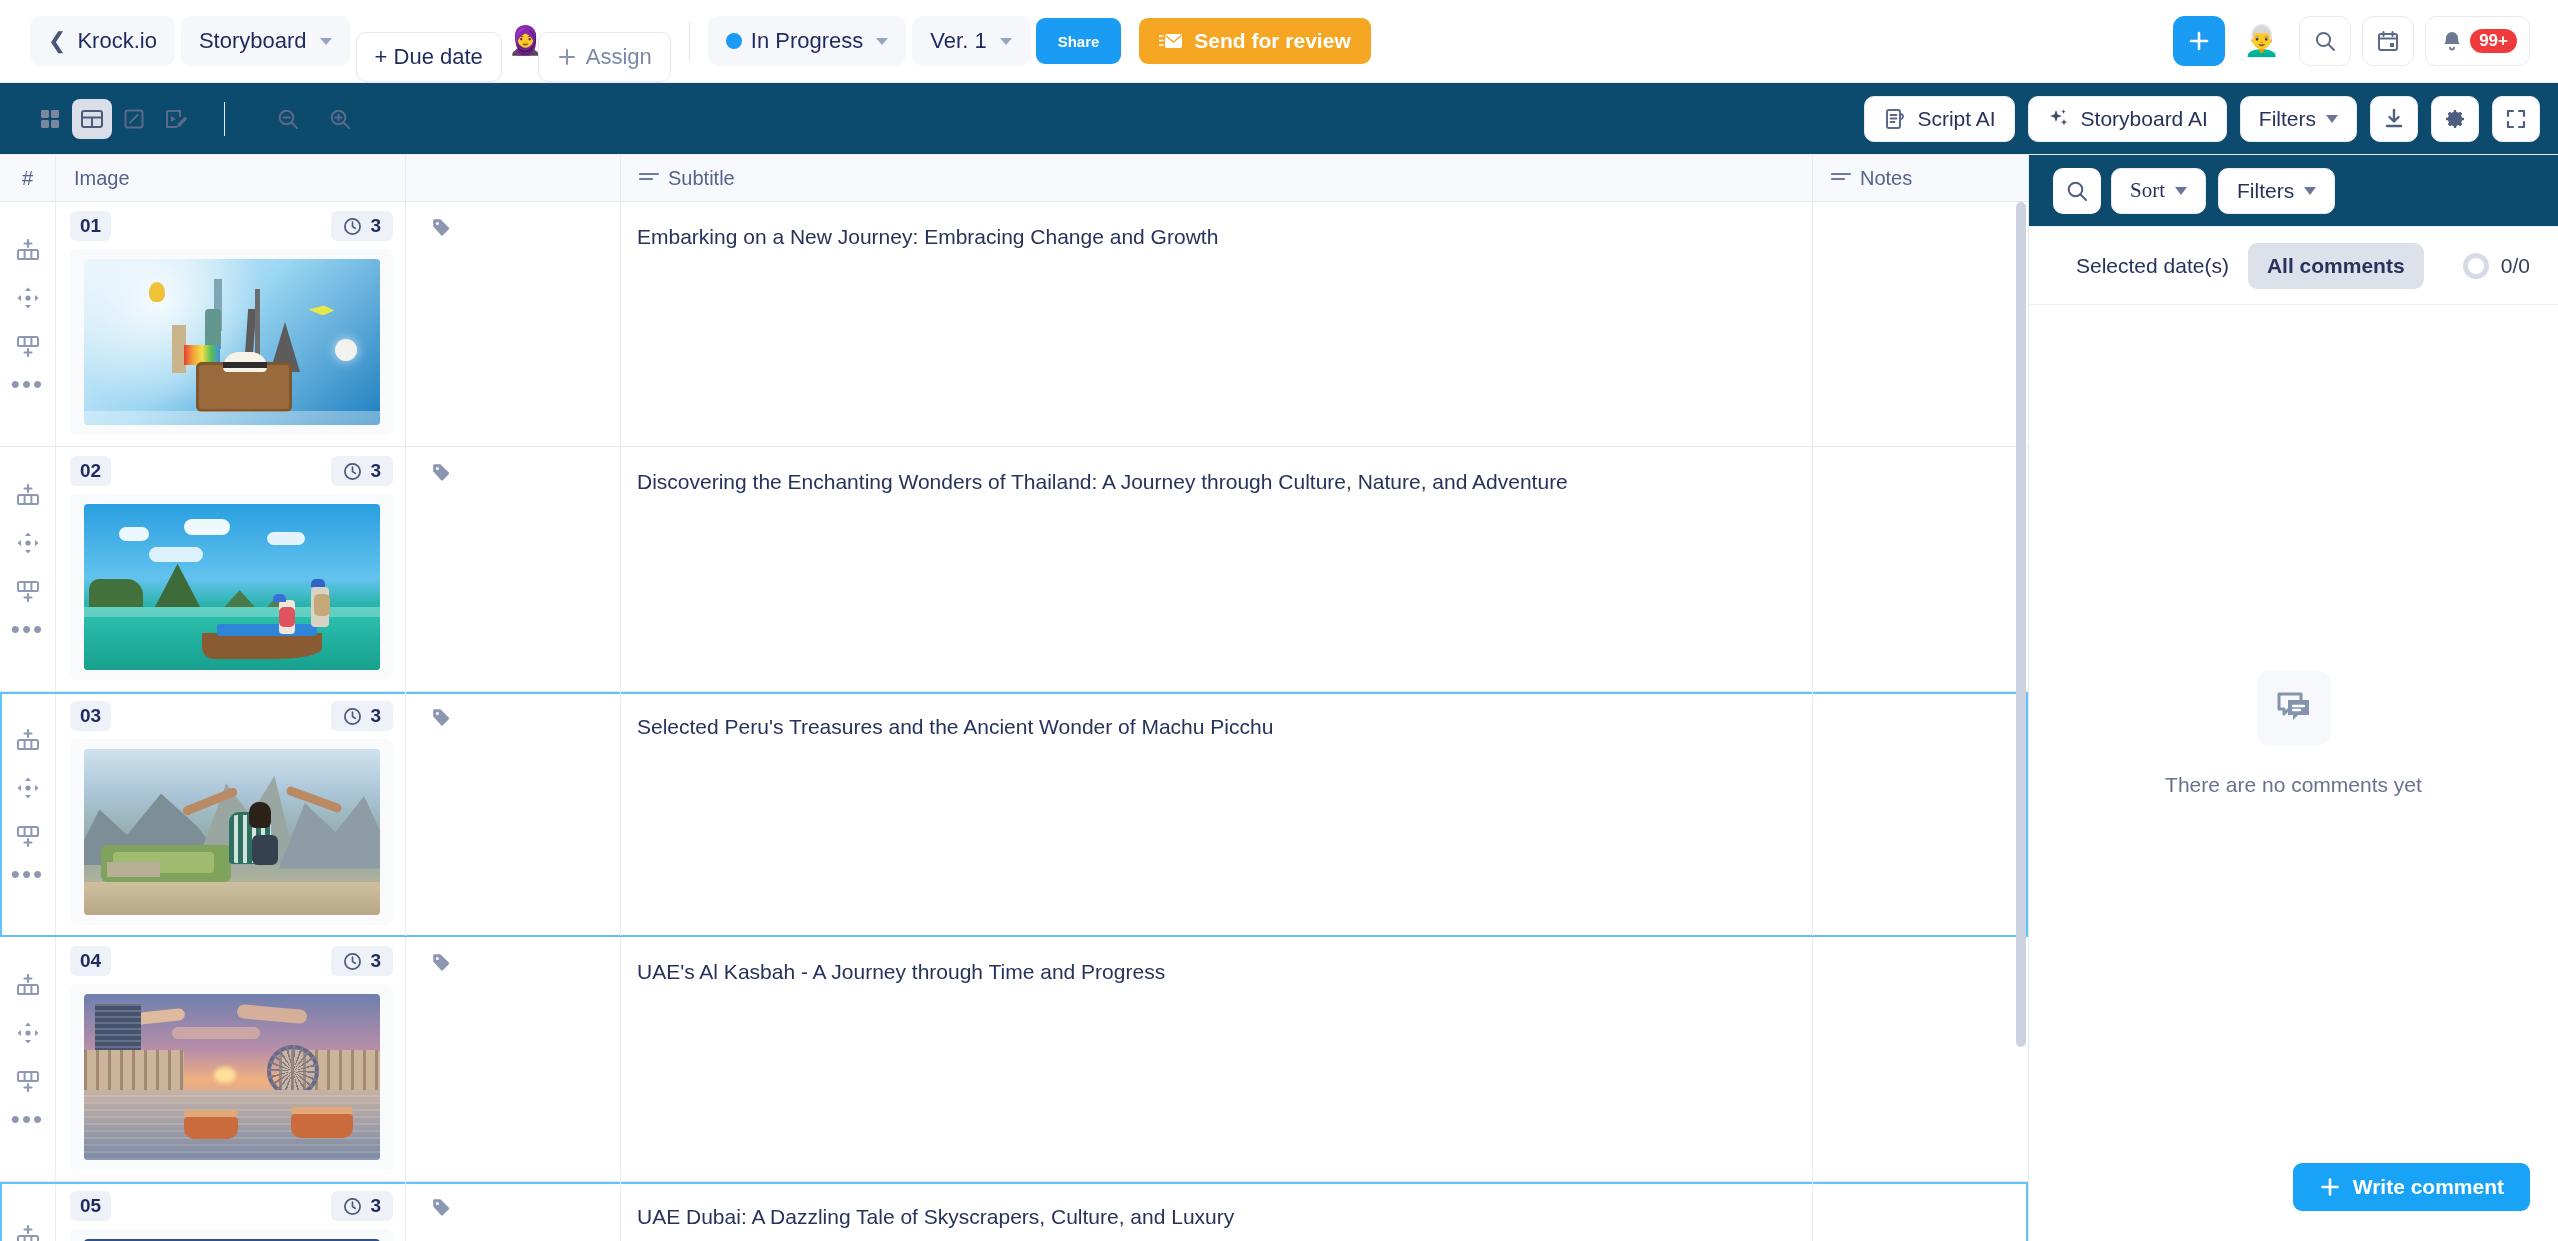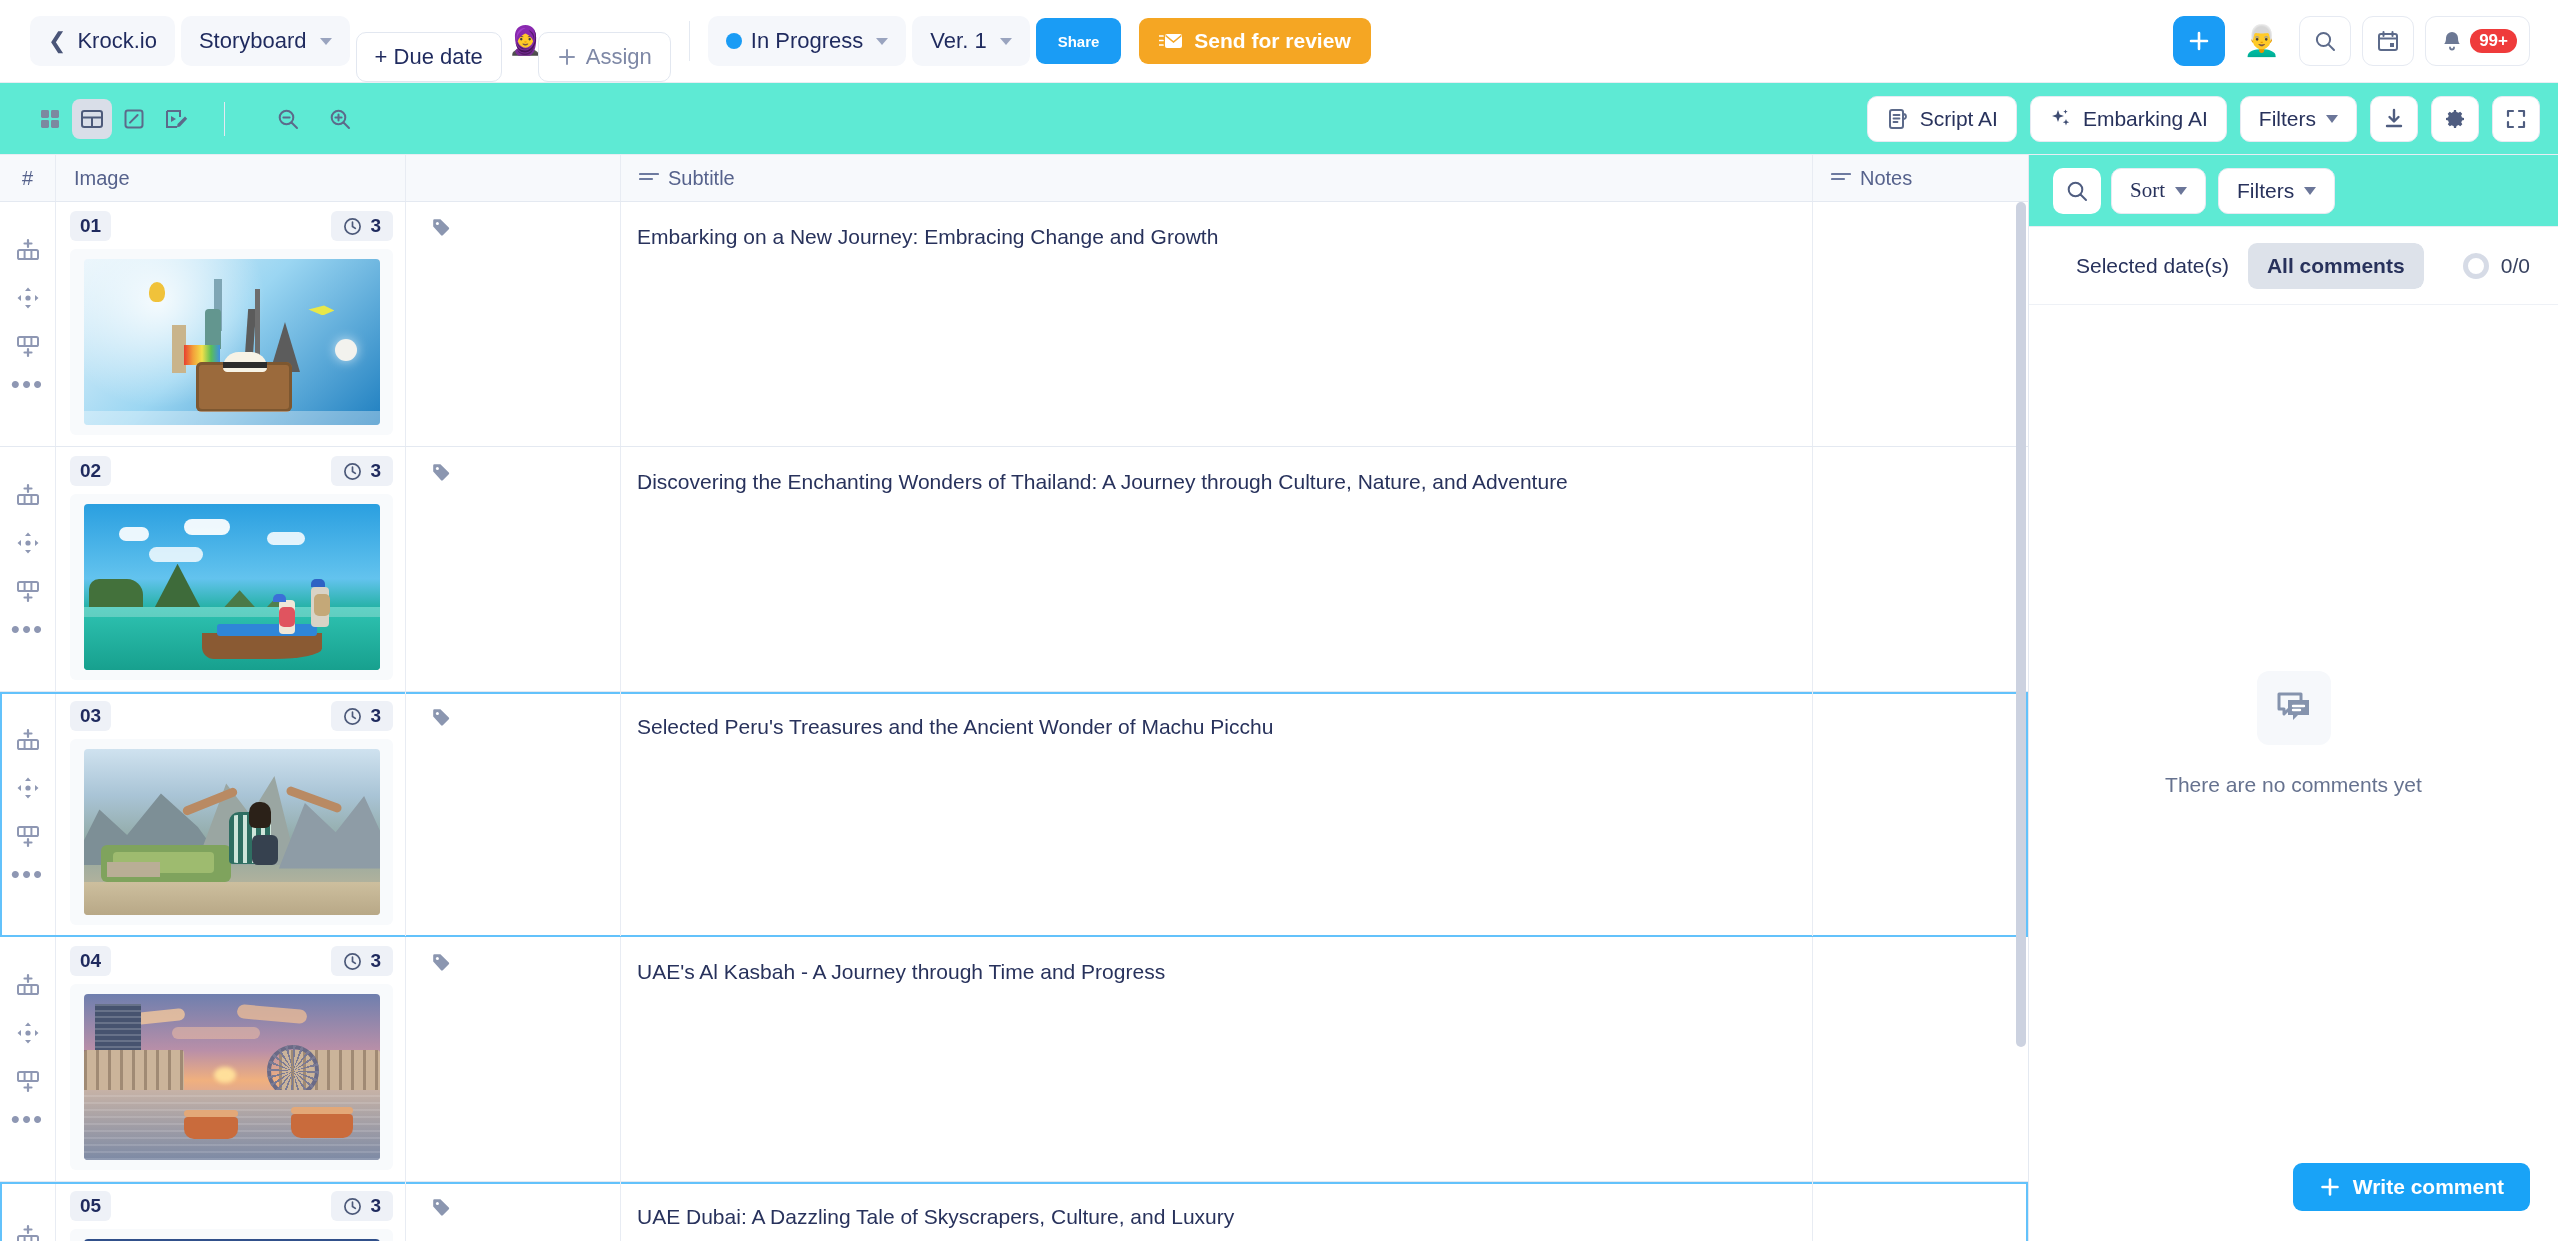--- a/index.html
+++ b/index.html
@@ -82,21 +82,21 @@
     border-radius: 14px; padding: 3px 9px;
     font-size: 17px; font-weight: 700; line-height: 1.1;
   }
 
   
   .toolbar2 {
     height: 72px; min-height: 72px;
     display: flex; align-items: center;
     padding: 0 18px 0 30px;
     border-bottom: 1px solid #e9edf3;
-    background: #5eead4;
+    background: #0c4a6e;
   }
   .viewgroup { display: flex; align-items: center; gap: 2px; }
   .vbtn {
     width: 40px; height: 40px; border-radius: 8px;
     display: flex; align-items: center; justify-content: center;
     cursor: pointer; background: transparent;
   }
   .vbtn.active { background: #d9dee8; }
   .zoomgroup { display: flex; align-items: center; gap: 10px; margin-left: 30px; }
   .zbtn {
@@ -390,21 +390,21 @@
         <path d="M17 7c2 0 3 1 3 2.5S19 12 17 12" stroke="#5c6a8a" stroke-width="1.8" fill="none"></path>
       </svg>
       <span>Script AI</span>
     </button>
     <button class="pill">
       <svg width="24" height="24" viewBox="0 0 24 24">
         <path d="M9 3l1.6 4.4L15 9l-4.4 1.6L9 15l-1.6-4.4L3 9l4.4-1.6z" fill="#3e4c72"></path>
         <path d="M17 12l.9 2.3 2.3.9-2.3.9-.9 2.3-.9-2.3-2.3-.9 2.3-.9z" fill="#3e4c72"></path>
         <path d="M16.5 2.5l.6 1.6 1.6.6-1.6.6-.6 1.6-.6-1.6-1.6-.6 1.6-.6z" fill="#3e4c72"></path>
       </svg>
-      <span>Embarking AI</span>
+      <span>Storyboard AI</span>
     </button>
     <button class="pill">
       <span>Filters</span>
       <span class="chev"></span>
     </button>
     <div class="sq-btn">
       <svg width="24" height="24" viewBox="0 0 24 24">
         <path d="M12 3v11M7.5 10l4.5 4.5L16.5 10" stroke="#4f5d80" stroke-width="2.4" fill="none" stroke-linecap="round" stroke-linejoin="round"></path>
         <path d="M5 19h14" stroke="#4f5d80" stroke-width="2.4" stroke-linecap="round"></path>
       </svg>

